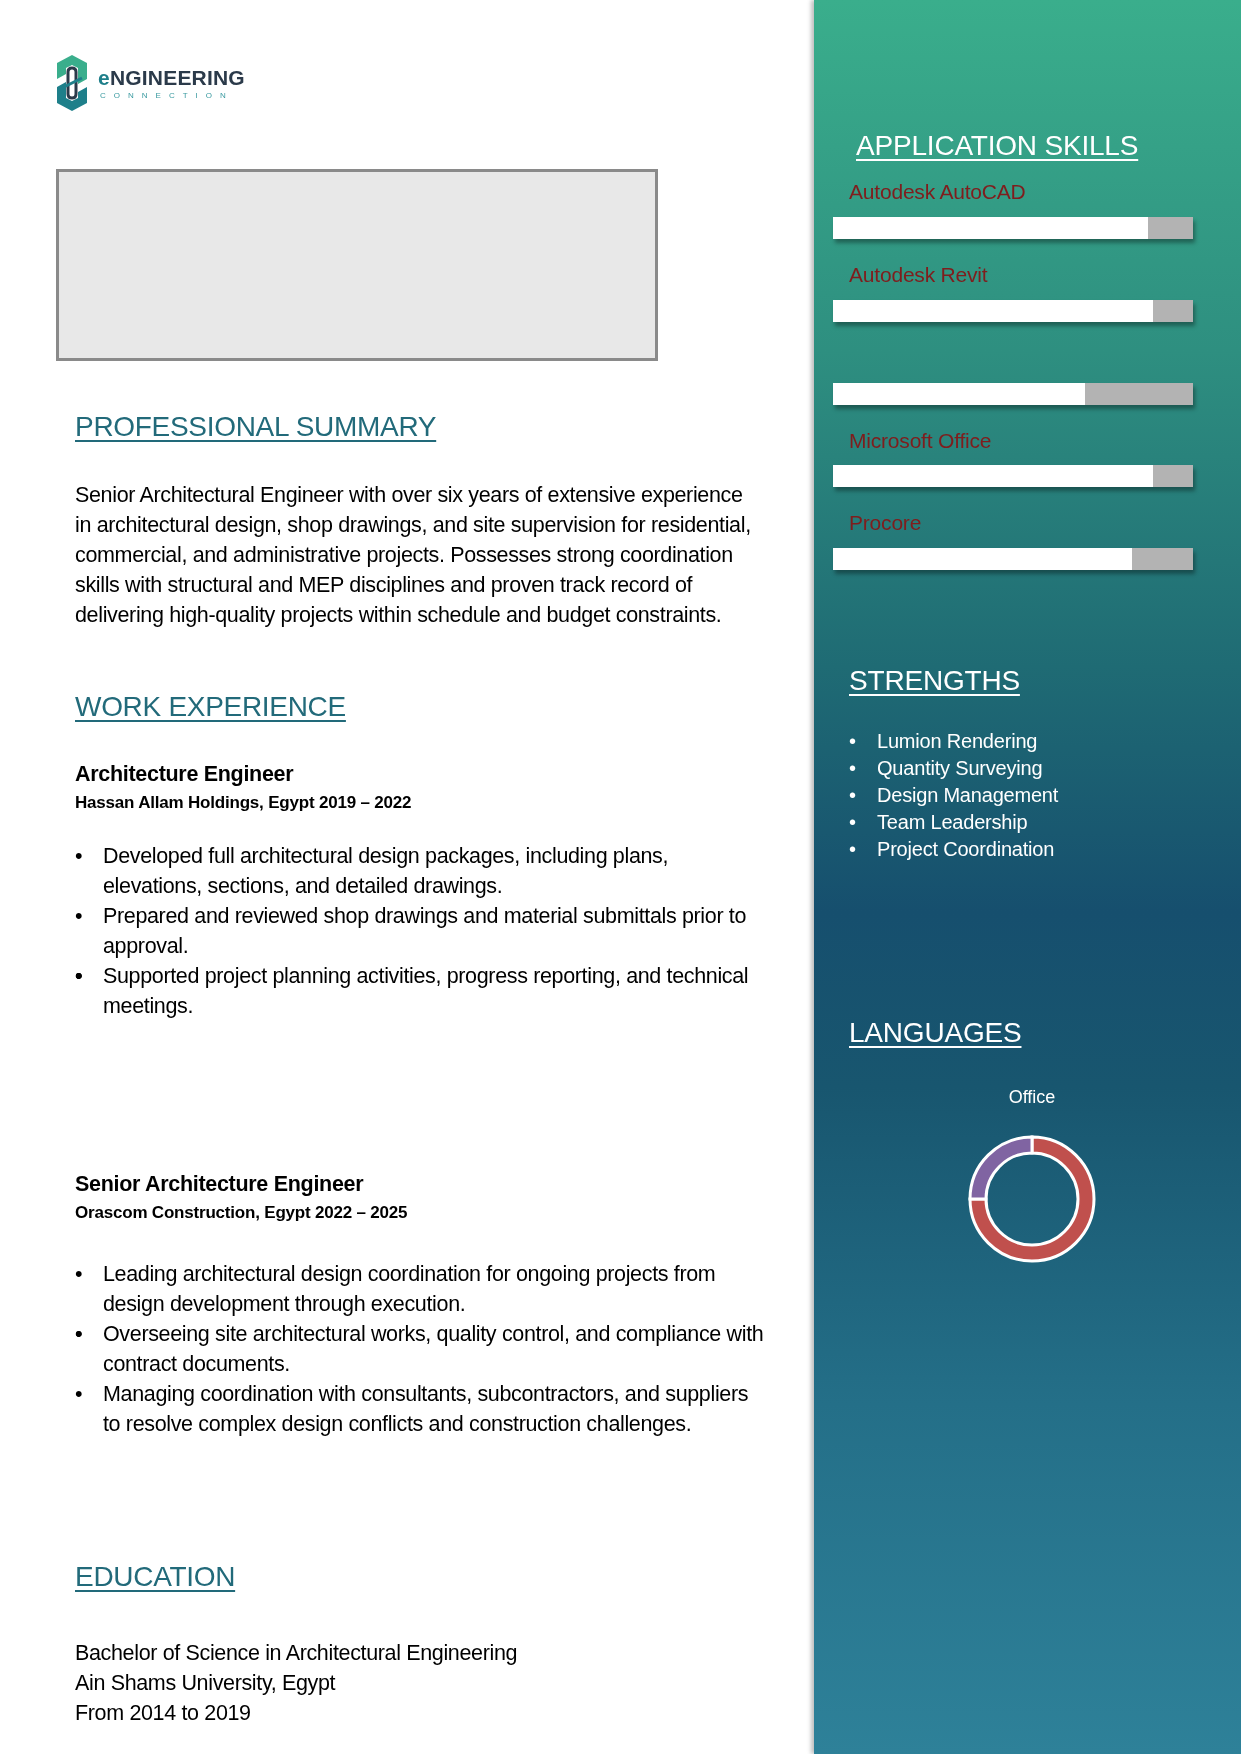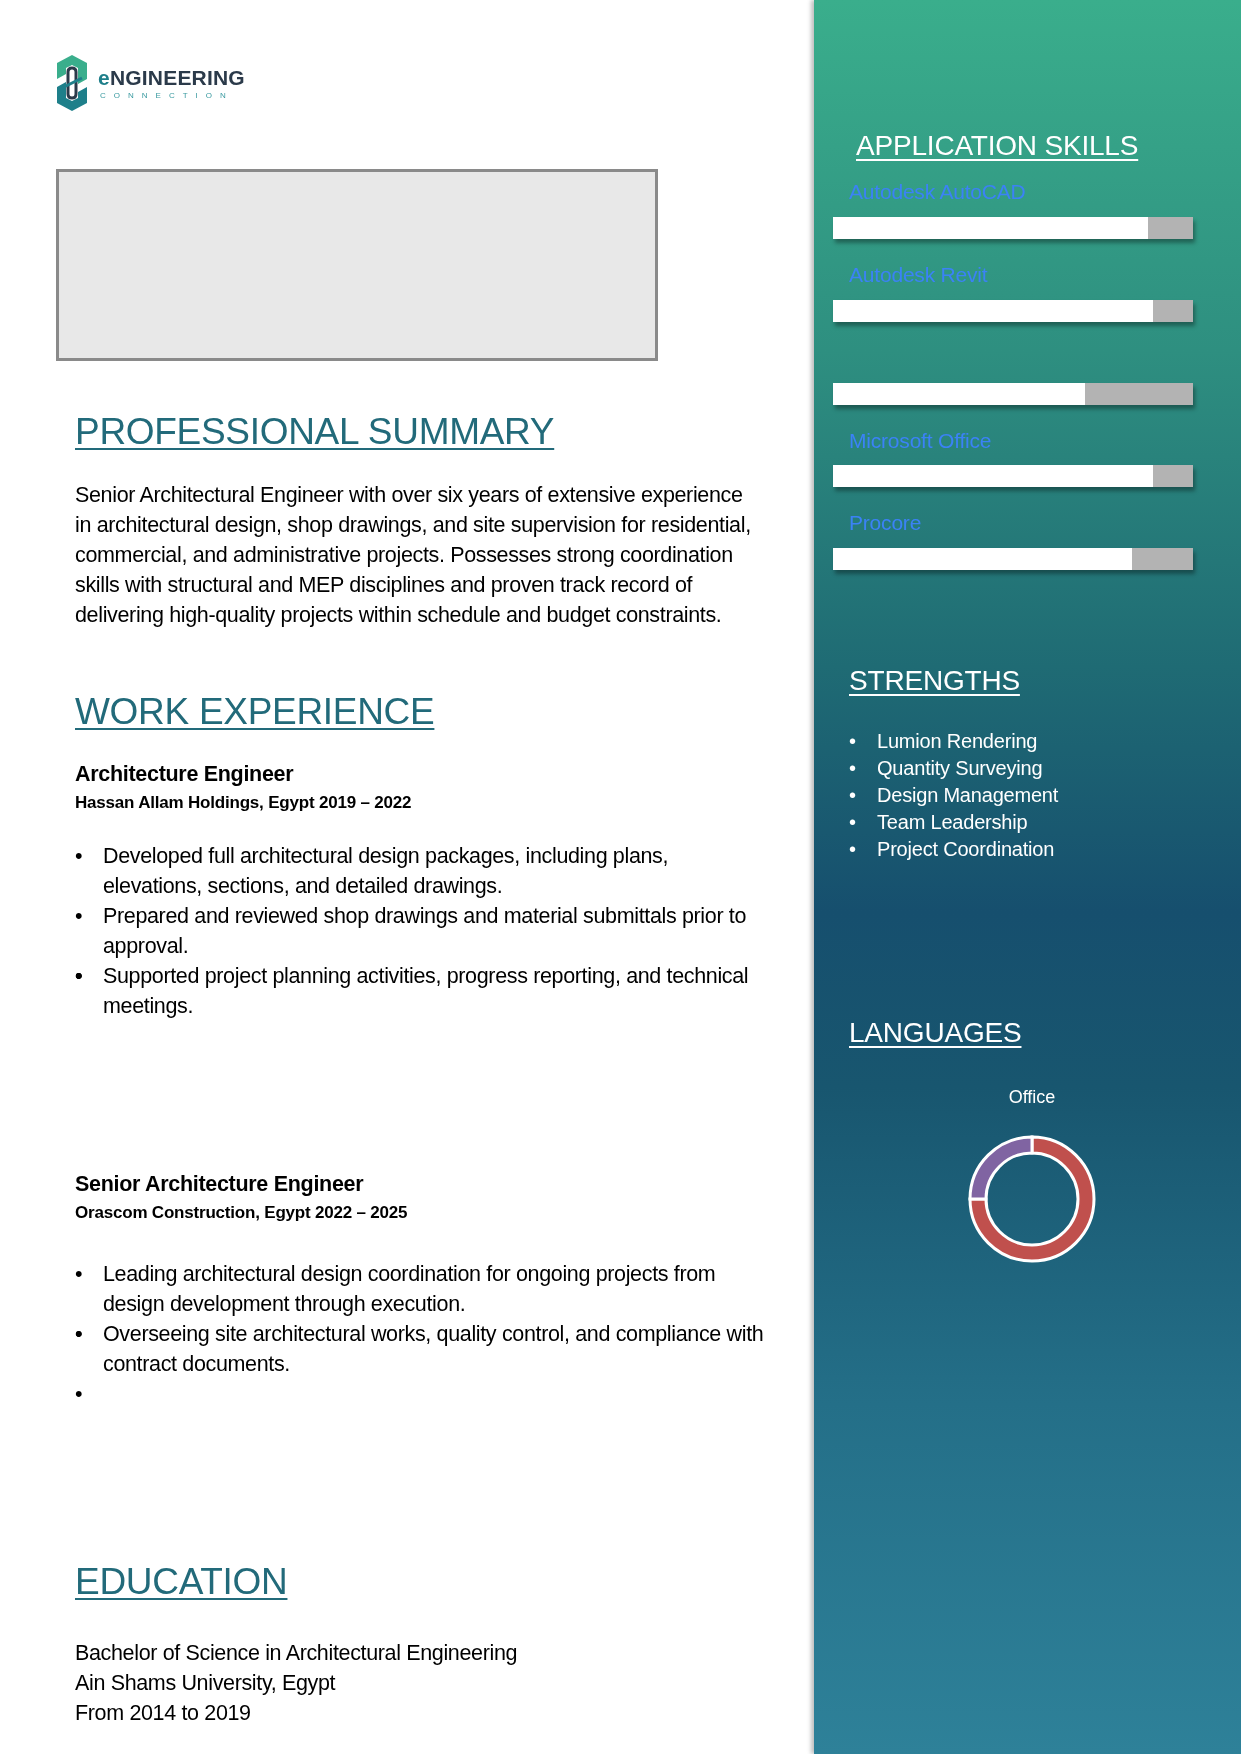--- a/index.html
+++ b/index.html
@@ -16,21 +16,21 @@
   .logo-icon { position: absolute; left: 0; top: 0; width: 32px; height: 58px; }
   .logo-title { position: absolute; left: 42px; top: 12px; font-size: 21px; font-weight: bold; color: #2b3a4a; letter-spacing: 0.2px; font-family: "Liberation Sans", sans-serif; }
   .logo-title .e { color: #1e7f8a; }
   .logo-sub { position: absolute; left: 44px; top: 37px; font-size: 8px; color: #3a9aa0; letter-spacing: 8px; }
 
   
   .photo { left: 56px; top: 169px; width: 596px; height: 186px; background: #e8e8e8; border: 3px solid #8a8a8a; }
 
   
   .section-title {
-    position: absolute; left: 75px; font-size: 37px; color: #226a7a;
+    position: absolute; left: 75px; font-size: 28px; color: #226a7a;
     text-decoration: underline; text-underline-offset: 4px; text-decoration-thickness: 2px;
     font-family: "Liberation Sans Narrow", "Liberation Sans", sans-serif;
     letter-spacing: -0.3px;
   }
   .body-text {
     position: absolute; left: 75px; width: 680px; font-size: 21.5px; line-height: 30px;
     letter-spacing: -0.35px;
   }
   .job-title { position: absolute; left: 75px; font-size: 21.5px; font-weight: bold; letter-spacing: -0.3px; }
   .job-sub { position: absolute; left: 75px; font-size: 17px; font-weight: bold; letter-spacing: -0.2px; }
@@ -45,21 +45,21 @@
   .sidebar {
     left: 814px; top: 0; width: 427px; height: 1754px;
     background: linear-gradient(to bottom, #3aae8c 0%, #2e8f80 20%, #1f6b74 38%, #164f6e 52%, #18566f 62%, #246f88 80%, #2e8199 100%);
     box-shadow: -3px 0 4px rgba(0,0,0,0.25);
   }
   .side-title {
     position: absolute; color: #fff; font-size: 28px;
     text-decoration: underline; text-underline-offset: 4px; text-decoration-thickness: 2px;
     letter-spacing: -0.2px;
   }
-  .skill-label { position: absolute; left: 849px; color: #3b82f6; font-size: 21px; letter-spacing: -0.2px; }
+  .skill-label { position: absolute; left: 849px; color: #7f1d1d; font-size: 21px; letter-spacing: -0.2px; }
   .skill-bar {
     position: absolute; left: 833px; width: 360px; height: 22px; background: #b3b3b3;
     box-shadow: 2px 4px 4px rgba(0,0,0,0.35);
   }
   .skill-fill { position: absolute; left: 0; top: 0; height: 100%; background: #ffffff; }
   ul.strengths {
     position: absolute; left: 849px; top: 728px; margin: 0; padding: 0; list-style: none;
     color: #fff; font-size: 20px; line-height: 27px; letter-spacing: -0.2px;
   }
   ul.strengths li { position: relative; padding-left: 28px; }
@@ -97,21 +97,21 @@
   <li><span class="dot">•</span></li>
   <li><span class="dot">•</span><span>Supported project planning activities, progress reporting, and technical meetings.</span></li>
 </ul>
 
 <div class="job-title" style="top:1172px;">Senior Architecture Engineer</div>
 <div class="job-sub" style="top:1203px;">Orascom Construction, Egypt 2022 – 2025</div>
 <ul class="bullets" style="top:1259px;">
   <li><span class="dot">•</span><span>Leading architectural design coordination for ongoing projects from design development through execution.</span></li>
   <li><span class="dot">•</span></li>
   <li><span class="dot">•</span><span>Overseeing site architectural works, quality control, and compliance with contract documents.</span></li>
-  <li><span class="dot">•</span></li>
+  <li><span class="dot">•</span><span>Managing coordination with consultants, subcontractors, and suppliers to resolve complex design conflicts and construction challenges.</span></li>
 </ul>
 
 <div class="section-title" style="top:1561px;">EDUCATION</div>
 <div class="body-text" style="top:1638px;">Bachelor of Science in Architectural Engineering</div>
 <div class="body-text" style="top:1668px;">Ain Shams University, Egypt</div>
 <div class="body-text" style="top:1698px;">From  2014 to 2019</div>
 
 <div class="abs sidebar"></div>
 
 <div class="side-title" style="left:856px; top:130px;">APPLICATION  SKILLS</div>

